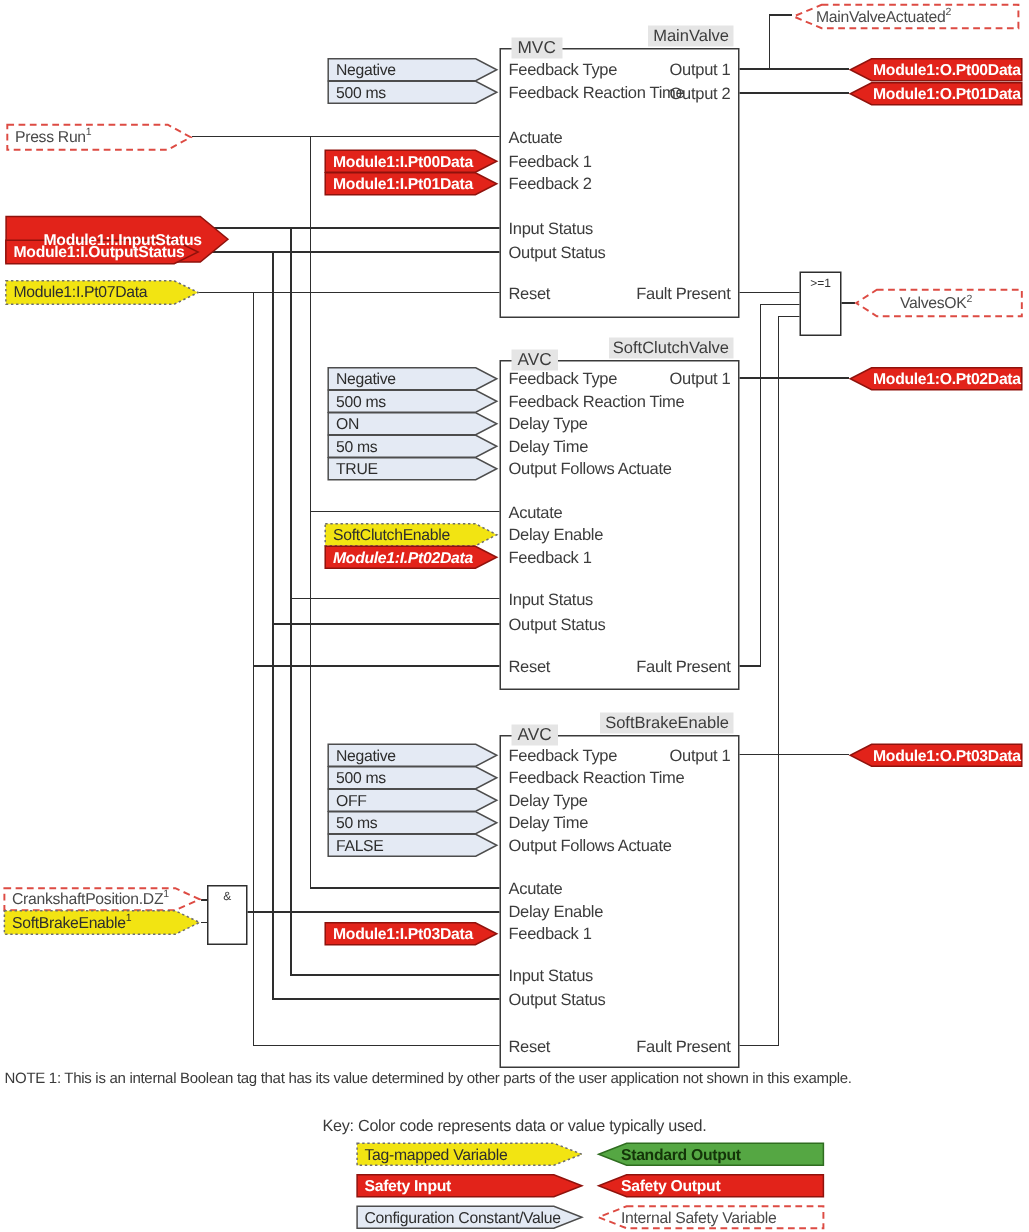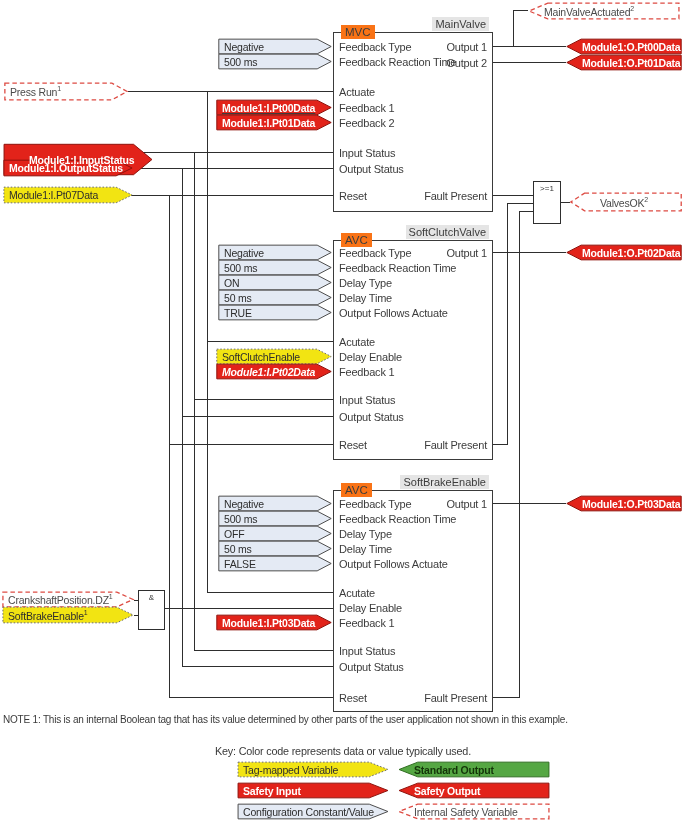--- a/index.html
+++ b/index.html
@@ -17,21 +17,21 @@
   .t-yellow .lbl{color:#2d2d2d;}
   .t-config polygon{fill:#E4EAF4;stroke:#4d4d4d;stroke-width:1;}
   .t-config .lbl{color:#2d2d2d;}
   .t-dashed polygon{fill:#ffffff;stroke:#DD4B43;stroke-width:1.3;stroke-dasharray:4.5 3;}
   .t-dashed .lbl{color:#4a4a4a;}
   .t-green polygon{fill:#55A743;stroke:#2f6d20;stroke-width:1;}
   .t-green .lbl{color:#143509;font-weight:bold;}
   sup{font-size:7px;}
   
   .block{position:absolute;border:1px solid #3a3a3a;background:#fff;}
-  .blk-type{position:absolute;top:-8px;left:7px;background:#f97316;padding:0 4px;font-size:11.5px;line-height:14px;color:#3c3c3c;}
+  .blk-type{position:absolute;top:-8px;left:7px;background:#e5e5e5;padding:0 4px;font-size:11.5px;line-height:14px;color:#3c3c3c;}
   .blk-inst{position:absolute;top:-16px;right:3px;background:#e5e5e5;padding:0 3px;font-size:11px;line-height:14px;color:#3c3c3c;white-space:nowrap;}
   .bin,.bout{position:absolute;font-size:11px;line-height:14px;color:#3c3c3c;white-space:nowrap;letter-spacing:-0.2px;}
   .bin{left:5px;}
   .bout{right:5px;text-align:left;}
   
   .gate{position:absolute;border:1px solid #2e2e2e;background:#fff;}
   .gate .glabel{display:block;text-align:center;font-size:8px;line-height:10px;margin-top:2px;color:#333;}
   
   .note{position:absolute;font-size:10px;line-height:12px;color:#3a3a3a;white-space:nowrap;letter-spacing:-0.2px;}
   .keyline{position:absolute;left:0;right:0;text-align:center;font-size:10.8px;color:#3a3a3a;letter-spacing:-0.2px;}
@@ -100,21 +100,21 @@
       </svg>
     <span class="lbl"><span>CrankshaftPosition.DZ</span><sup>1</sup></span>
   </div>
   <div class="tag t-yellow p-right" style="left:2px;top:607px;width:132px;height:16px;">
     <svg viewBox="0 0 100 100" preserveAspectRatio="none">
         <polygon points="0.7,1 87,1 99.3,50 87,99 0.7,99" vector-effect="non-scaling-stroke"></polygon>
       </svg>
     <span class="lbl"><span>SoftBrakeEnable</span><sup>1</sup></span>
   </div>
 
-  <div class="tag t-red p-right" style="left:216px;top:100px;width:116px;height:15px;text-decoration:underline;">
+  <div class="tag t-red p-right" style="left:216px;top:100px;width:116px;height:15px;">
     <svg viewBox="0 0 100 100" preserveAspectRatio="none">
         <polygon points="0.7,1 87,1 99.3,50 87,99 0.7,99" vector-effect="non-scaling-stroke"></polygon>
       </svg>
     <span class="lbl">Module1:I.Pt00Data</span>
   </div>
   <div class="tag t-red p-right" style="left:216px;top:115px;width:116px;height:15px;">
     <svg viewBox="0 0 100 100" preserveAspectRatio="none">
         <polygon points="0.7,1 87,1 99.3,50 87,99 0.7,99" vector-effect="non-scaling-stroke"></polygon>
       </svg>
     <span class="lbl">Module1:I.Pt01Data</span>

